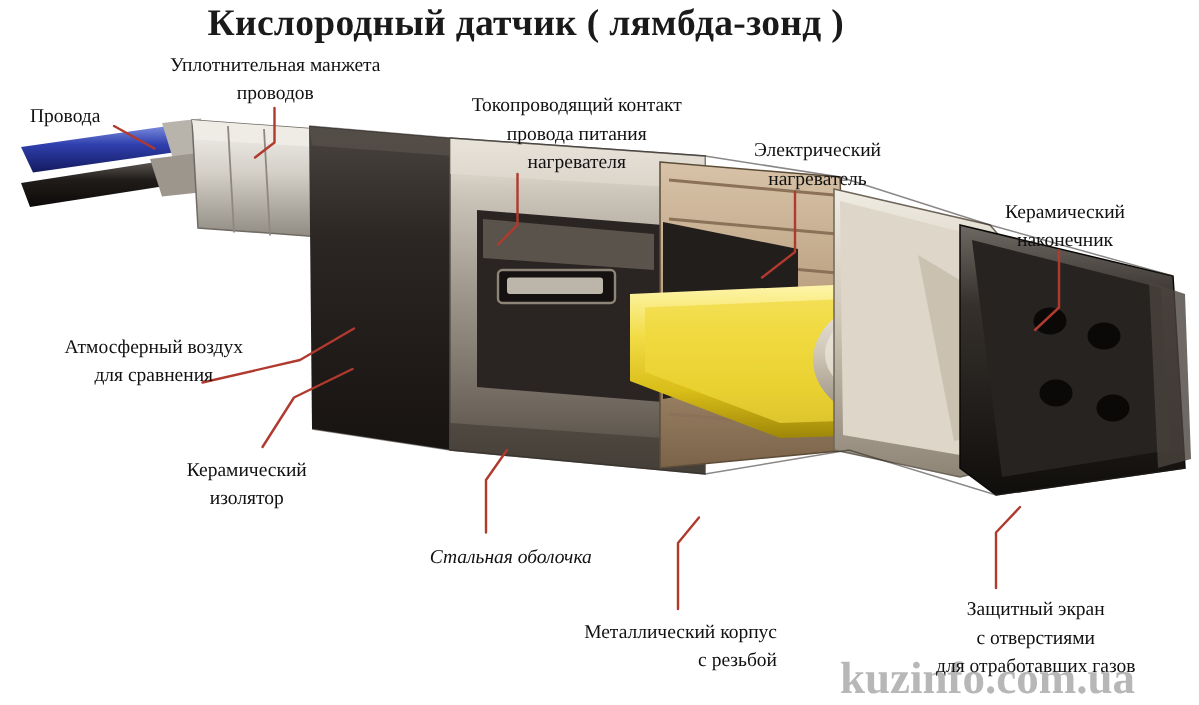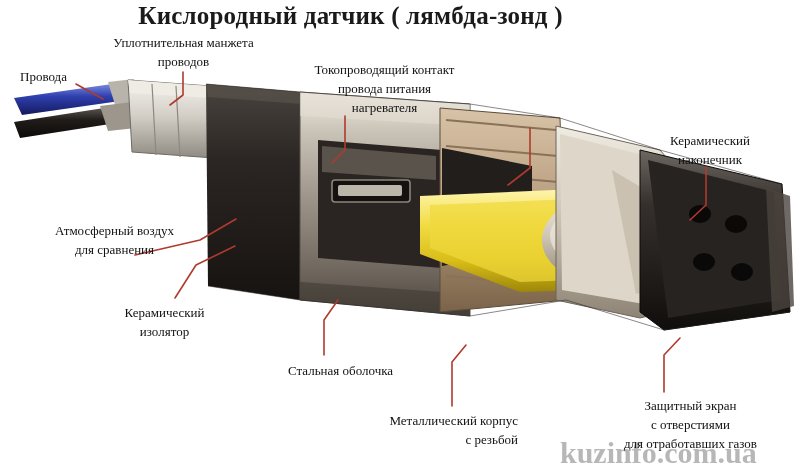--- a/index.html
+++ b/index.html
@@ -236,26 +236,28 @@
   </svg>
 
   <div class="title">Кислородный датчик ( лямбда-зонд )</div>
 
   <div class="label center" style="left:76px;  top:33px;  width:215px;">Уплотнительная манжета
 проводов</div>
   <div class="label center" style="left:282px; top:60px;  width:205px;">Токопроводящий контакт
 провода питания
 нагревателя</div>
   <div class="label left" style="left:20px;  top:67px;  width:95px;">Провода</div>
+  <div class="label center" style="left:480px; top:90px;  width:130px;">Электрический
+нагреватель</div>
   <div class="label center" style="left:650px; top:131px; width:120px;">Керамический
 наконечник</div>
-  <div class="label center" style="left:22px;   top:221px; width:185px;">Атмосферный воздух
+  <div class="label center" style="left:10px;   top:221px; width:185px;">Атмосферный воздух
 для сравнения</div>
   <div class="label center" style="left:102px; top:303px; width:125px;">Керамический
 изолятор</div>
-  <div class="label center" style="left:258px; top:361px; width:165px;">Стальная оболочка</div>
+  <div class="label center" style="left:258px; top:361px; width:165px;font-style:italic;">Стальная оболочка</div>
   <div class="label center" style="left:338px; top:411px; width:180px;text-align:right;">Металлический корпус
 с резьбой</div>
   <div class="label center" style="left:588px; top:396px; width:205px;">Защитный экран
 с отверстиями
 для отработавших газов</div>
 
 </div>
 
 </body></html>

